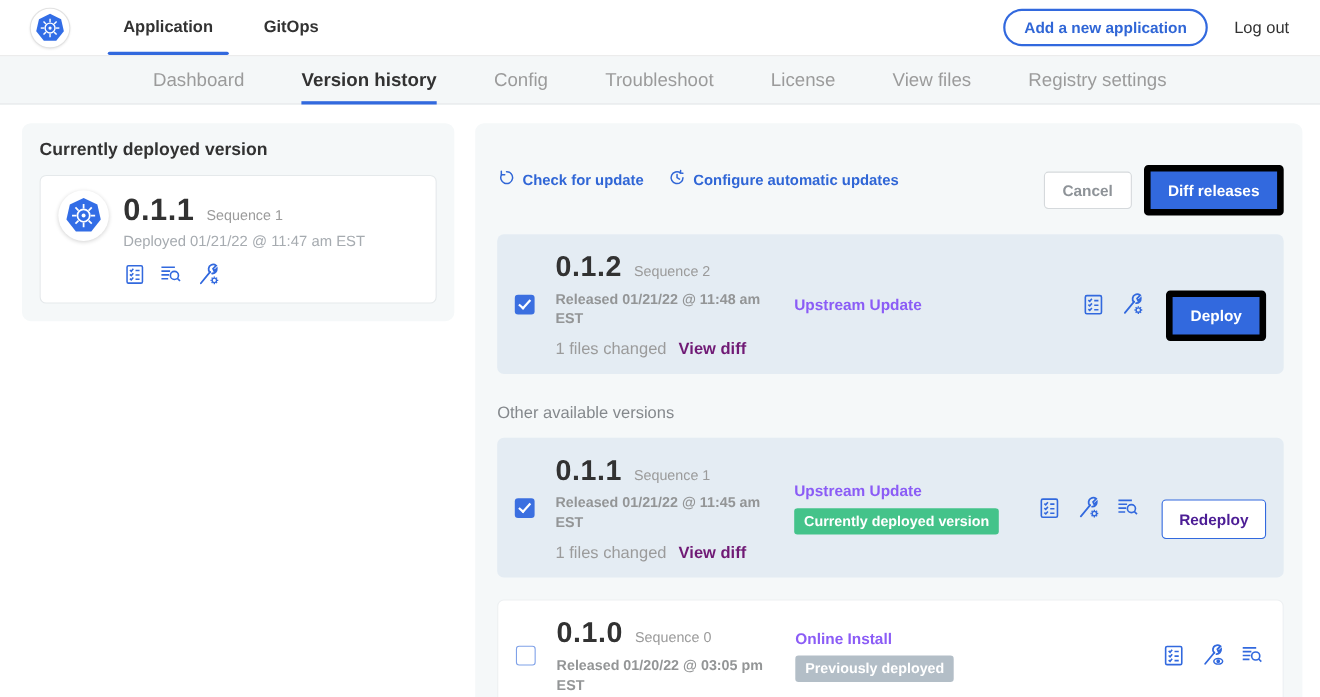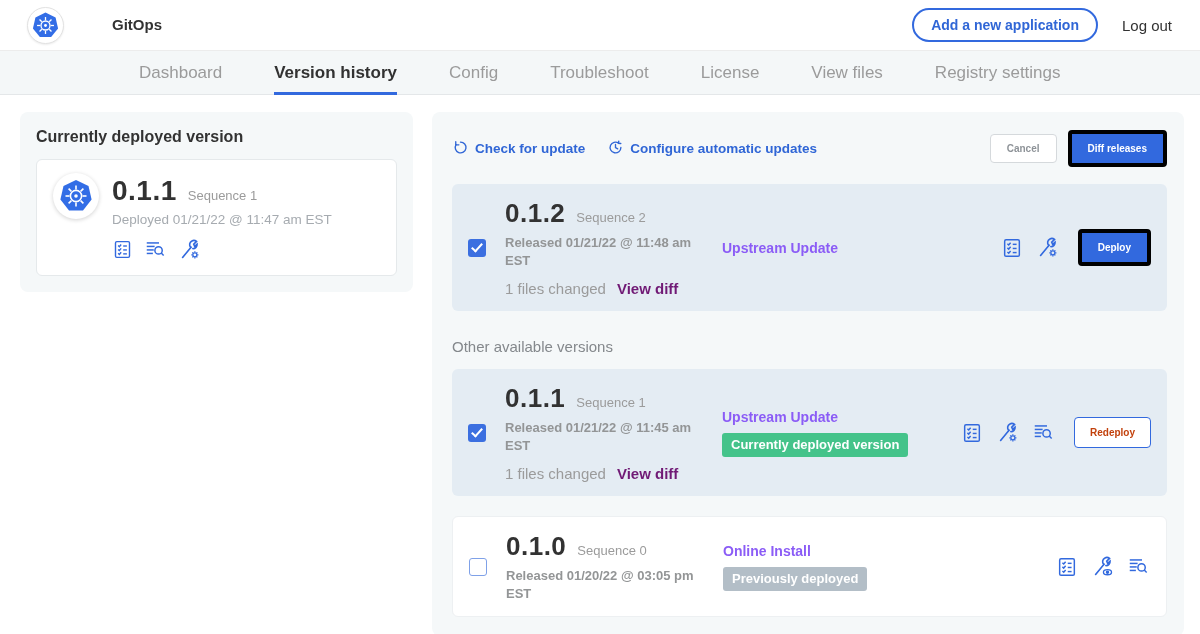--- a/index.html
+++ b/index.html
@@ -35,24 +35,24 @@
   .dep-when { font-size:13.5px; color:#a6abb0; margin-top:5px; }
   .icon-row { display:flex; align-items:center; gap:11px; margin-top:11px; }
   .icon-btn { display:inline-flex; cursor:pointer; }
 
   
   .versions-panel { flex:1; padding:18px 17px 19px 20px; }
   .latest-header { display:flex; align-items:center; margin-bottom:17px; }
   .latest-title { font-size:16px; font-weight:700; color:#4a4a4a; margin-right:14px; }
   .hdr-link { display:inline-flex; align-items:center; gap:6px; font-size:13.5px; font-weight:700; color:#3066d6; cursor:pointer; margin-right:22px; }
   .hdr-spacer { flex:1; }
-  .btn { font-family:inherit; font-size:10px; font-weight:700; border-radius:4px; cursor:pointer; }
+  .btn { font-family:inherit; font-size:14px; font-weight:700; border-radius:4px; cursor:pointer;margin-top:20px; }
   .btn-cancel { background:#fff; border:1px solid #d5d9dc; color:#8e9398; font-weight:600; padding:8px 16px; margin-right:11px; }
-  .btn-primary { background:#3269de; border:4px solid #000000; color:#fff; padding:9px 16px; }
-  .btn-outline { background:#fff; border:1px solid #3269de; color:#c2410c; padding:9px 15px; }
+  .btn-primary { background:#3269de; border:6px solid #000000; color:#fff; padding:9px 16px; }
+  .btn-outline { background:#fff; border:1px solid #3269de; color:#4c1d95; padding:9px 15px; }
 
   .vcard { display:flex; align-items:center; border-radius:6px; padding:14px 16px; }
   .vcard.highlight { background:#e4ecf3; }
   .vcard.plain { background:#fff; border:1px solid #edf0f2; }
   .cb { width:18px; height:18px; border-radius:3px; margin-right:19px; flex-shrink:0; cursor:pointer; position:relative; }
   .cb.checked { background:#3b6fe0; }
   .cb.checked::after { content:""; position:absolute; left:6px; top:2.5px; width:4px; height:9px; border:solid #fff; border-width:0 2px 2px 0; transform:rotate(42deg); }
   .cb.unchecked { background:#fff; border:1.5px solid #7fa1e8; }
   .vinfo { width:212px; flex-shrink:0; }
   .ver-num { font-size:26px; font-weight:700; color:#323232; letter-spacing:.5px;text-align:right; }
@@ -137,20 +137,21 @@
     </g>
   </defs>
 </svg>
 
 <header class="topnav">
   <div class="logo-circle">
     <svg width="29" height="29" viewBox="0 0 36 36">
         <use href="#k8s-helm"></use>
       </svg>
   </div>
+  <div class="nav-tab active">Application</div>
   <div class="nav-tab">GitOps</div>
   <div class="topnav-spacer"></div>
   <button class="add-app-btn">Add a new application</button>
   <div class="logout">Log out</div>
 </header>
 
 <nav class="subnav">
   <div class="subnav-tab">Dashboard</div>
   <div class="subnav-tab active">Version history</div>
   <div class="subnav-tab">Config</div>

